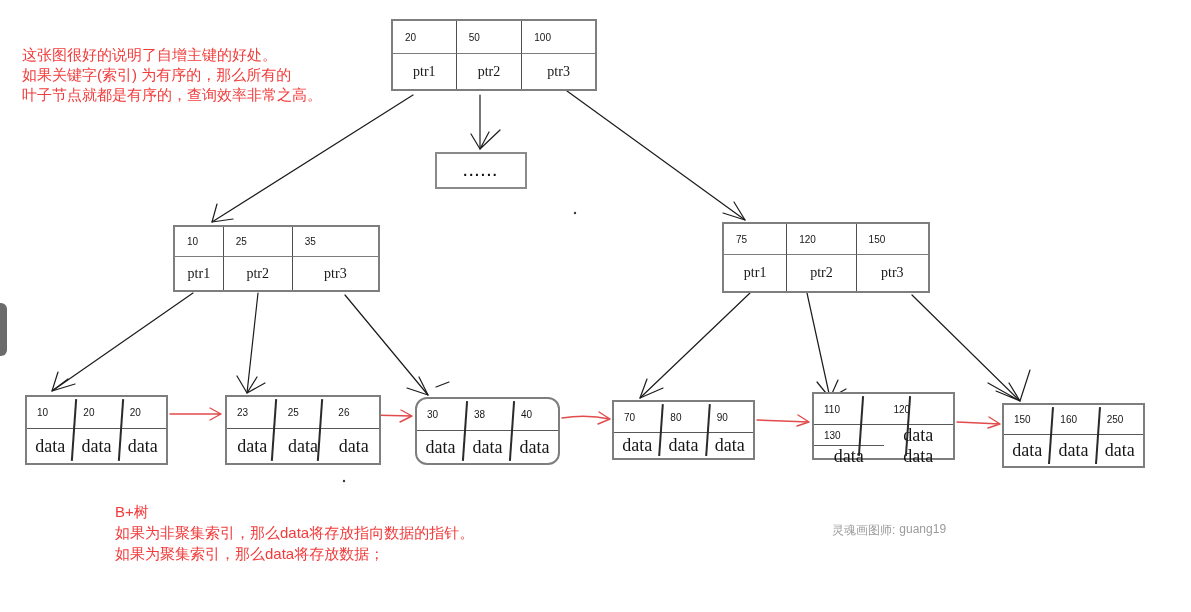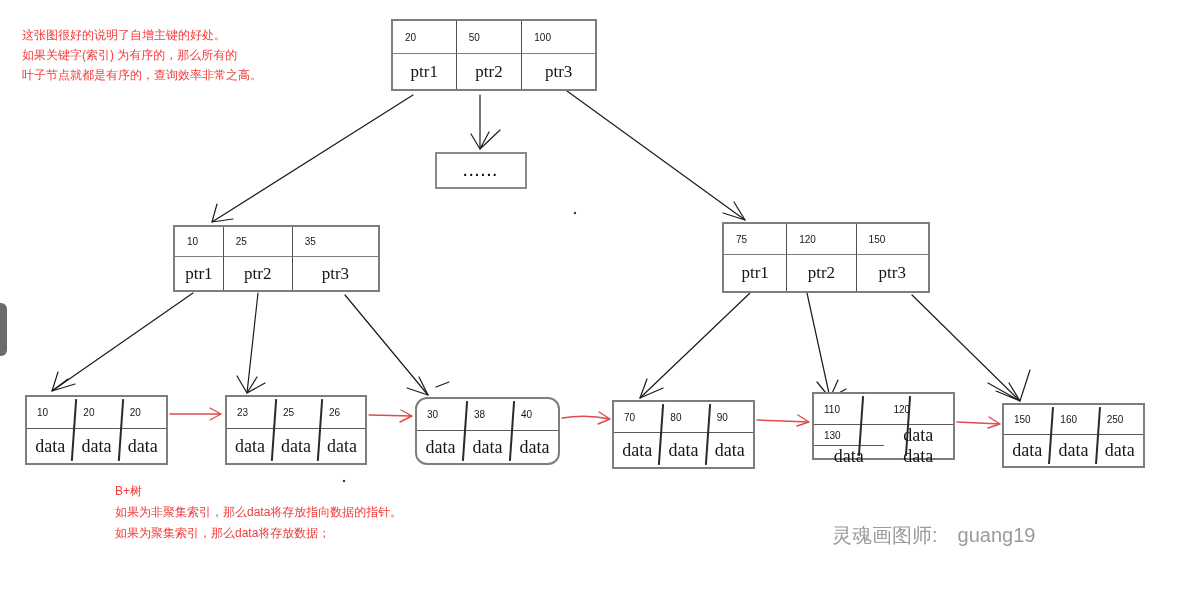--- a/index.html
+++ b/index.html
@@ -9,33 +9,33 @@
   }
   
   .node{
     position:absolute;background:#fff;border:2px solid var(--box-border,#7e7e7e);
     display:grid;box-sizing:border-box;
   }
   .cell{display:flex;align-items:center;box-sizing:border-box;color:#161616;}
   .k{font-weight:normal;font-size:10px;padding-left:12px;border-bottom:1px solid #7d7d7d;}
   .leaf .k{padding-left:10px;border-bottom:1px solid #585858;}
   .inner .k.v, .inner .p.v{border-right:1px solid #4f4f4f;}
-  .p{font-family:"Liberation Serif",serif;font-size:17px;justify-content:center;font-weight:normal;}
+  .p{font-family:"Liberation Serif",serif;font-size:14px;justify-content:center;font-weight:normal;}
   .d{font-family:"Liberation Serif",serif;font-size:18px;justify-content:center;}
   .slash{position:absolute;top:2px;bottom:2px;width:1.5px;background:#2a2a2a;transform:rotate(4deg);}
   .dotsbox{
     position:absolute;border:2px solid #8a8a8a;background:#fff;display:flex;
     align-items:center;justify-content:center;font-weight:bold;font-size:14px;
     letter-spacing:2px;color:#111;box-sizing:border-box;
   }
   
-  .note{position:absolute;color:var(--note-red,#f23b3b);font-size:12px;line-height:20px;white-space:nowrap;}
+  .note{position:absolute;color:var(--note-red,#f23b3b);font-size:15px;line-height:20px;white-space:nowrap;margin-top:20px;}
   .signature{
-    position:absolute;color:var(--signature-gray,#9b9b9b);font-size:20px;
-    display:flex;gap:20px;white-space:nowrap;align-items:center;
+    position:absolute;color:var(--signature-gray,#9b9b9b);font-size:12px;
+    display:flex;gap:4px;white-space:nowrap;
   }
   .handle{
     position:absolute;left:-5px;top:303px;width:12px;height:53px;background:#6b6b6b;
     border-radius:6px;
   }
   
   svg.arrows{position:absolute;left:0;top:0;pointer-events:none;}
   .tl{stroke:var(--tree-line,#1c1c1c);stroke-width:1.2;fill:none;stroke-linecap:round;}
   .rl{stroke:var(--link-arrow-red,#e24b4b);stroke-width:1.4;fill:none;stroke-linecap:round;}
   .dot{fill:#3a3a3a;}
@@ -120,21 +120,21 @@
     <div class="cell k">10</div>
     <div class="cell k">20</div>
     <div class="cell k">20</div>
     <div class="cell d">data</div>
     <div class="cell d">data</div>
     <div class="cell d">data</div>
     <div class="slash" style="left:46px;"></div>
     <div class="slash" style="left:93px;"></div>
   </div>
 
-  <div class="node leaf" style="left:225px;top:395px;width:142px;height:70px;grid-template-columns:1fr 1fr 1fr;grid-template-rows:32px 1fr;">
+  <div class="node leaf" style="left:225px;top:395px;width:156px;height:70px;grid-template-columns:1fr 1fr 1fr;grid-template-rows:32px 1fr;">
     <div class="cell k">23</div>
     <div class="cell k">25</div>
     <div class="cell k">26</div>
     <div class="cell d">data</div>
     <div class="cell d">data</div>
     <div class="cell d">data</div>
     <div class="slash" style="left:46px;"></div>
     <div class="slash" style="left:92px;"></div>
   </div>
 
@@ -142,21 +142,21 @@
     <div class="cell k">30</div>
     <div class="cell k">38</div>
     <div class="cell k">40</div>
     <div class="cell d">data</div>
     <div class="cell d">data</div>
     <div class="cell d">data</div>
     <div class="slash" style="left:47px;"></div>
     <div class="slash" style="left:94px;"></div>
   </div>
 
-  <div class="node leaf" style="left:612px;top:400px;width:143px;height:69px;grid-template-columns:1fr 1fr 1fr;grid-template-rows:31px 1fr;">
+  <div class="node leaf" style="left:612px;top:400px;width:143px;height:60px;grid-template-columns:1fr 1fr 1fr;grid-template-rows:31px 1fr;">
     <div class="cell k">70</div>
     <div class="cell k">80</div>
     <div class="cell k">90</div>
     <div class="cell d">data</div>
     <div class="cell d">data</div>
     <div class="cell d">data</div>
     <div class="slash" style="left:46px;"></div>
     <div class="slash" style="left:93px;"></div>
   </div>
 

